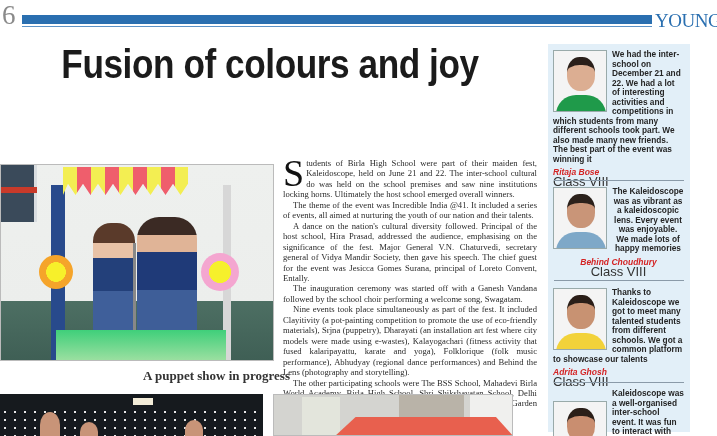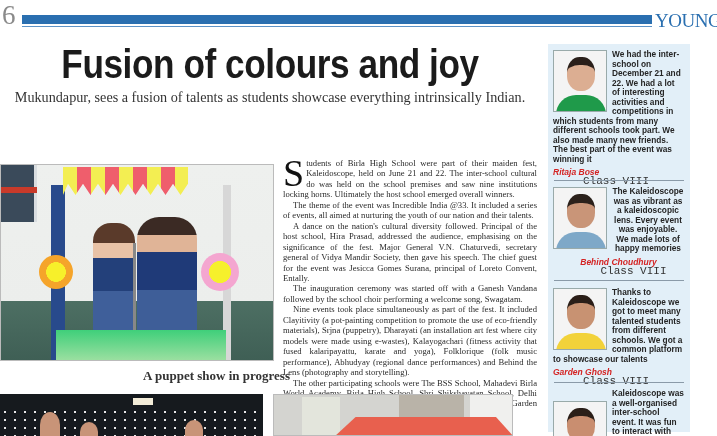--- a/index.html
+++ b/index.html
@@ -148,53 +148,52 @@
     .quote-text {
       font-family: "Liberation Sans", sans-serif; font-weight: bold; font-size: 8.3px; line-height: 9.5px;
       color: #252525;
     }
     .quote-text .wrap-spacer { float: left; width: 59px; height: 63px; }
     .quote-name {
       font-family: "Liberation Sans", sans-serif; font-weight: bold; font-style: italic;
       font-size: 8.5px; line-height: 10px; color: #d42323; margin-top: 3px;
     }
     .quote-class {
-      font-family: Liberation Mono, monospace; font-size: 11px; line-height: 9px; color: #333; margin-left: 30px;
+      font-family: Liberation Sans, sans-serif; font-size: 13px; line-height: 9px; color: #333;
     }
     .divider { position: absolute; left: 6px; width: 130px; height: 1px; background: #8a9aa8; }
   </style>
 </head>
 <body>
 
 <div class="folio-num">6</div>
 <div class="folio-bar"></div>
 <div class="folio-bar-thin"></div>
 <div class="section-name">YOUNG</div>
 
 <h1 class="headline">Fusion of colours and joy</h1>
 <div class="standfirst">
-  <div>Mukundapur, sees a fusion of talents as students showcase everything intrinsically Indian.</div>
 </div>
 
 <div class="photo-lead">
   <div class="window"></div>
   <div class="stage-frame"></div>
   <div class="bunting"></div>
   <div class="flower f1"></div>
   <div class="flower f2"></div>
   <div class="kid1"></div>
   <div class="kid2"></div>
   <div class="mic"></div>
   <div class="grass"></div>
 </div>
 <div class="caption">A puppet show in progress</div>
 
 <div class="body-col">
   <p class="first"><span class="dropcap">S</span><span>tudents of Birla High School were part of their maiden fest, Kaleidoscope, held on June 21 and 22. The inter-school cultural do was held on the school premises and saw nine institutions locking horns. Ultimately the host school emerged overall winners.</span></p>
-  <p>The theme of the event was Incredible India @33. It included a series of events, all aimed at nurturing the youth of our nation and their talents.</p>
+  <p>The theme of the event was Incredible India @41. It included a series of events, all aimed at nurturing the youth of our nation and their talents.</p>
   <p>A dance on the nation's cultural diversity followed. Principal of the host school, Hira Prasad, addressed the audience, emphasising on the significance of the fest. Major General V.N. Chaturvedi, secretary general of Vidya Mandir Society, then gave his speech. The chief guest for the event was Jesicca Gomes Surana, principal of Loreto Convent, Entally.</p>
   <p>The inauguration ceremony was started off with a Ganesh Vandana followed by the school choir performing a welcome song, Swagatam.</p>
   <p>Nine events took place simultaneously as part of the fest. It included Clayitivity (a pot-painting competition to promote the use of eco-friendly materials), Srjna (puppetry), Dharayati (an installation art fest where city models were made using e-wastes), Kalayogachari (fitness activity that fused kalaripayattu, karate and yoga), Folklorique (folk music performance), Abhudyay (regional dance performances) and Behind the Lens (photography and storytelling).</p>
   <p>The other participating schools were The BSS School, Mahadevi Birla World Academy, Birla High School, Shri Shikshayatan School, Delhi Public School, Ruby Park, Lakshmipat Singhania Academy, Garden High School and Swarnim International School.</p>
 </div>
 
 <div class="photo-b1">
   <div class="lamp"></div>
   <div class="lights"></div>
   <div class="face p1"></div>
@@ -233,21 +232,21 @@
   </div>
 
   <div class="divider" style="top:236px;"></div>
 
   <div class="quote" style="top:244px;">
     <div class="portrait">
       <div class="head" style="background:#c89272; border-top:8px solid #2a1e18;"></div>
       <div class="shirt" style="background:#f2d23a;"></div>
     </div>
     <div class="quote-text"><span class="wrap-spacer"></span><span>Thanks to Kaleidoscope we got to meet many talented students from different schools. We got a common platform to showcase our talents</span></div>
-    <div class="quote-name">Garden Ghosh</div>
+    <div class="quote-name">Adrita Ghosh</div>
     <div class="quote-class">Class VIII</div>
   </div>
 
   <div class="divider" style="top:338px;"></div>
 
   <div class="quote" style="top:345px;">
     <div class="portrait" style="top:12px;">
       <div class="head" style="background:#c98e70; border-top:8px solid #2a1e18;"></div>
     </div>
     <div class="quote-text"><span class="wrap-spacer"></span><span>Kaleidoscope was a well-organised inter-school event. It was fun to interact with students of other</span></div>

